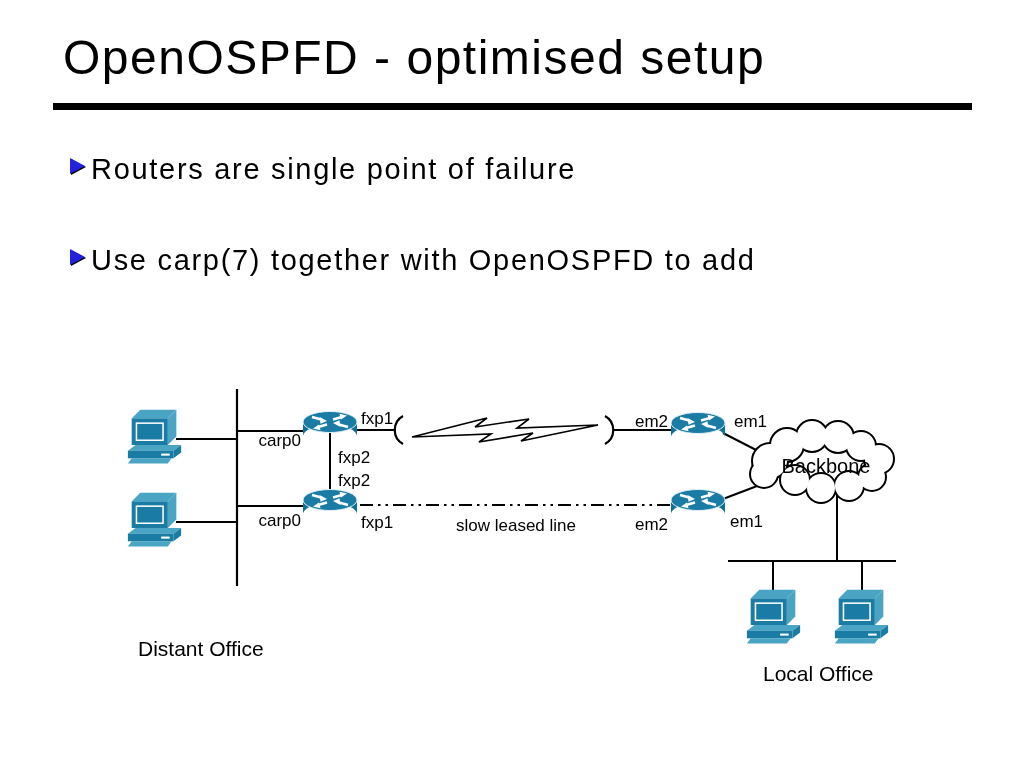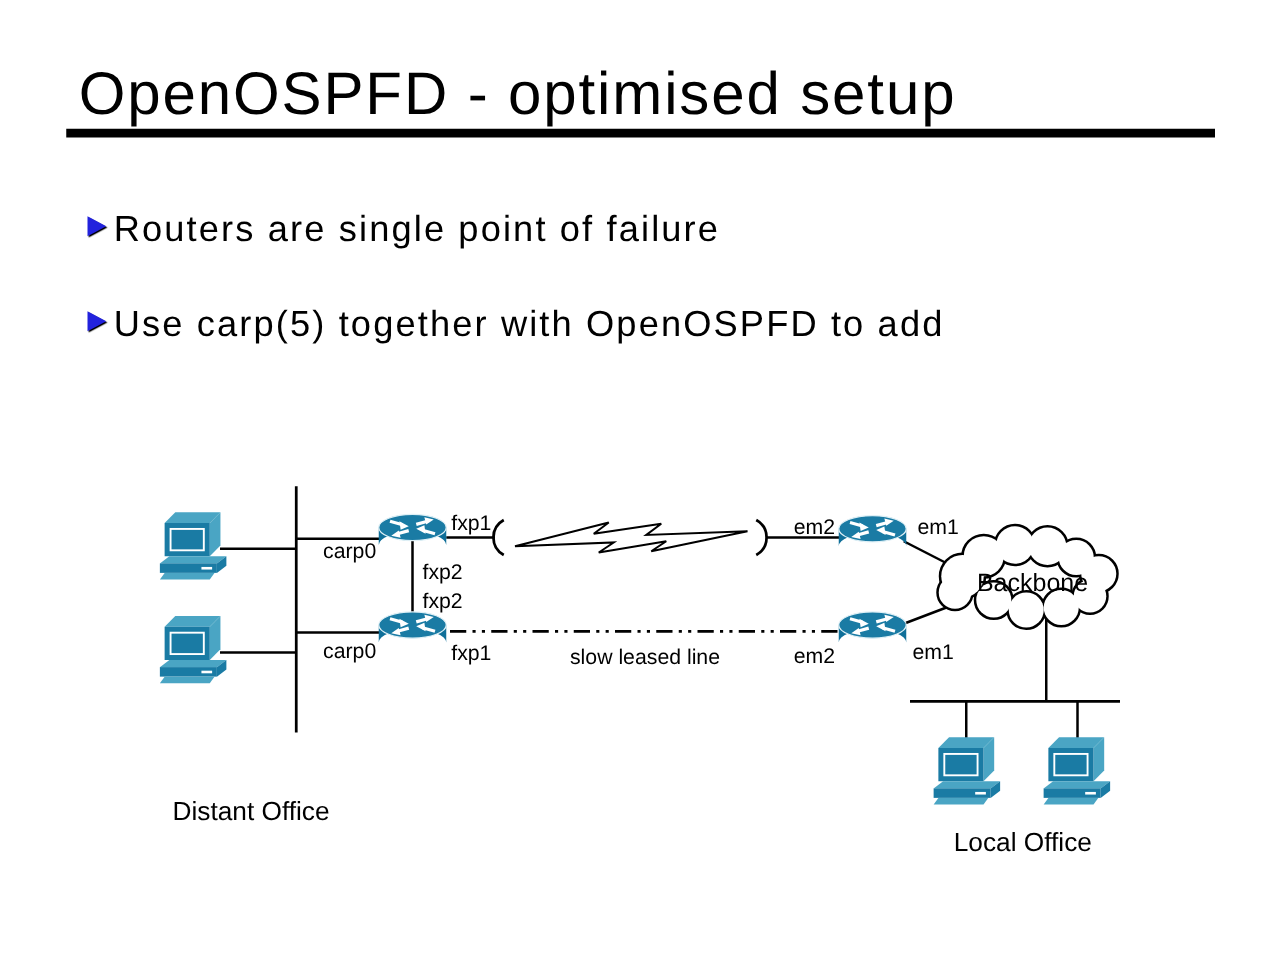--- a/index.html
+++ b/index.html
@@ -1,30 +1,30 @@
 <!DOCTYPE html>
 <html><head>
 <meta charset="utf-8">
 <style>
   html,body{margin:0;padding:0;}
   body{
     width:1024px;height:768px;background:#ffffff;position:relative;overflow:hidden;
     font-family:"Liberation Sans", sans-serif;color:#000;
   }
   .slide-title{
-    position:absolute;left:63px;top:50px;font-size:48px;line-height:1.1;
+    position:absolute;left:63px;top:32px;font-size:48px;line-height:1.1;
     letter-spacing:1.5px;color:#000;white-space:nowrap;
   }
   .title-underline{
     position:absolute;left:53px;top:103px;width:919px;height:7px;background:#000;
   }
   .bullet{
     position:absolute;left:70px;display:flex;align-items:flex-start;gap:6px;
   }
-  .bullet.b1{top:166px;}
+  .bullet.b1{top:151px;}
   .bullet.b2{top:242px;}
   .tri{
     width:0;height:0;margin-top:7px;flex:0 0 auto;
     border-top:8px solid transparent;border-bottom:8px solid transparent;
     border-left:15px solid #2222dd;
     filter:drop-shadow(1.5px 1.5px 0 #000000);
   }
   .btext{
     font-size:29px;line-height:37px;letter-spacing:1.7px;white-space:nowrap;
   }
@@ -44,21 +44,21 @@
 <div class="bullet b1">
   <span class="tri"></span>
   <div class="btext">
     <span class="bline">Routers are single point of failure</span>
   </div>
 </div>
 
 <div class="bullet b2">
   <span class="tri"></span>
   <div class="btext">
-    <span class="bline">Use carp(5) together with OpenOSPFD to add</span>
+    <span class="bline">Use carp(7) together with OpenOSPFD to add</span>
   </div>
 </div>
 
 <svg width="1024" height="768" viewBox="0 0 1024 768" style="position:absolute;left:0;top:0;" xmlns="http://www.w3.org/2000/svg">
   <defs>
     <g id="router-shape">
       <path d="M -27,0 L -27,14 A 27,10.5 0 0 1 27,14 L 27,0 Z" fill="#0f6f99"></path>
       <ellipse cx="0" cy="0" rx="27" ry="10.5" fill="#1a7ba4" stroke="#dff0f6" stroke-width="1"></ellipse>
       <g stroke="#ffffff" stroke-width="2.6" fill="#ffffff">
         <path d="M -18,-5 L -8,-2.2"></path>

